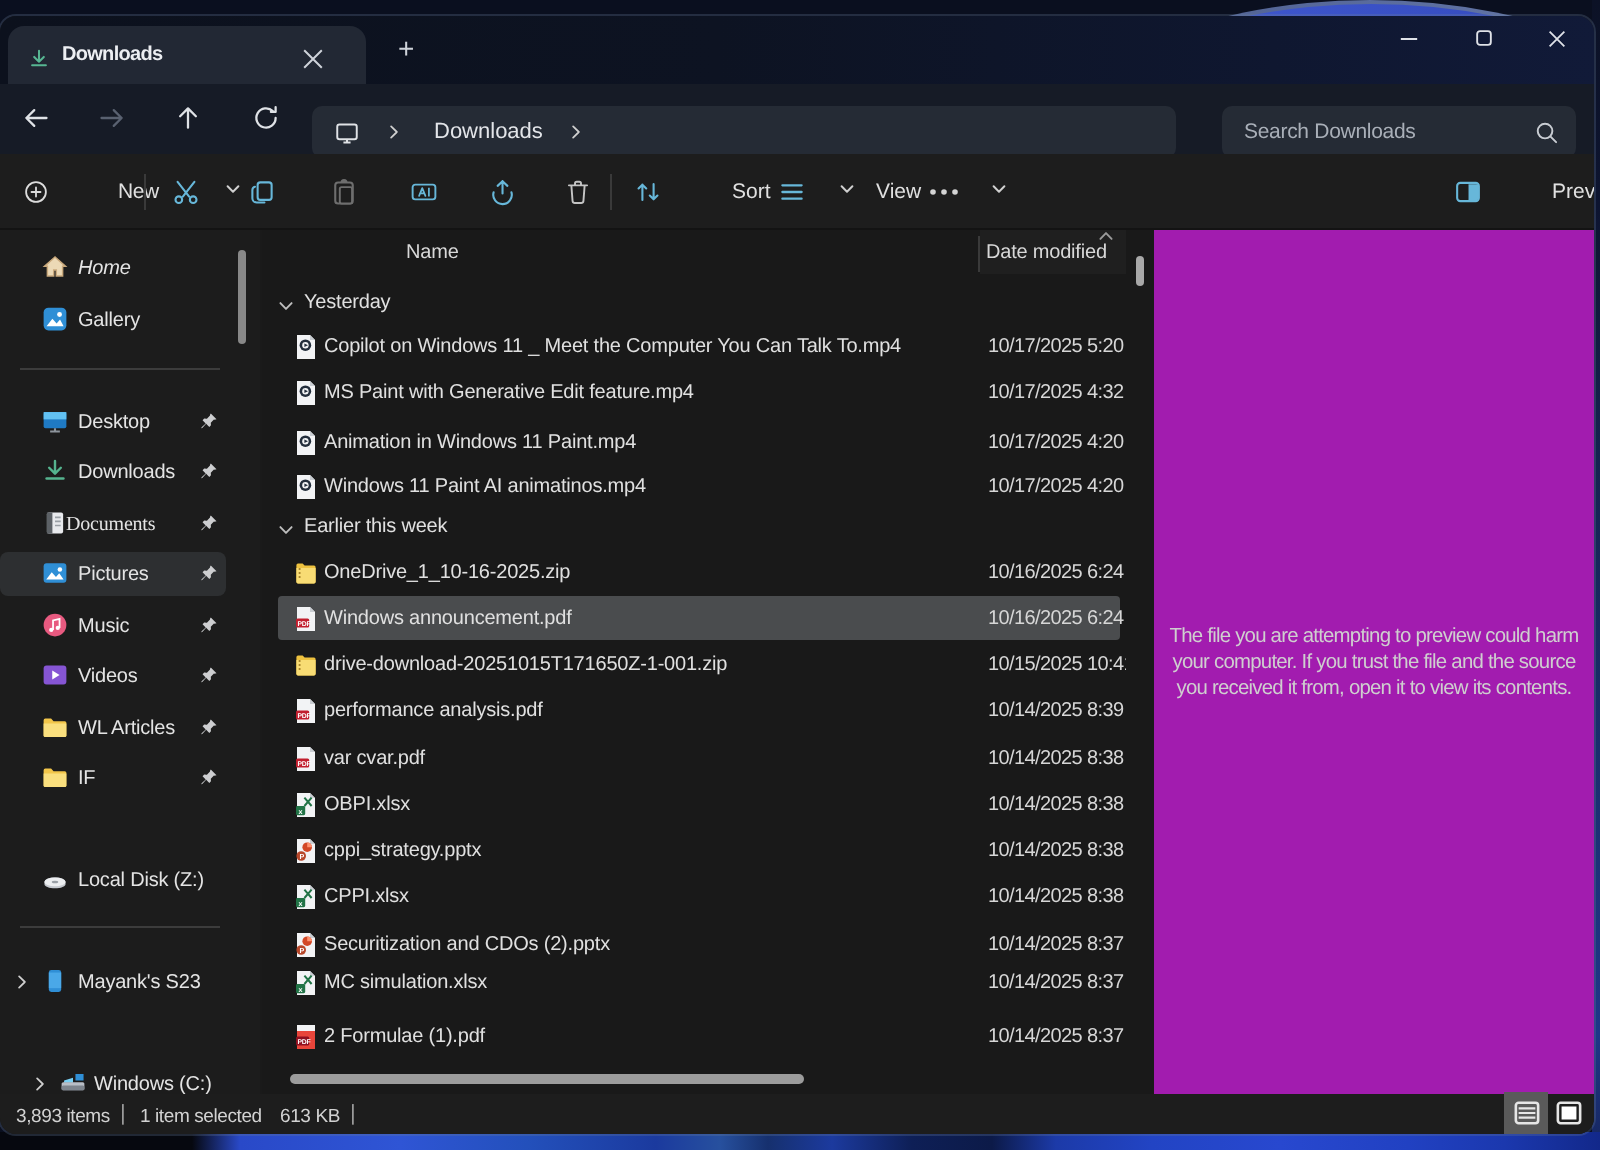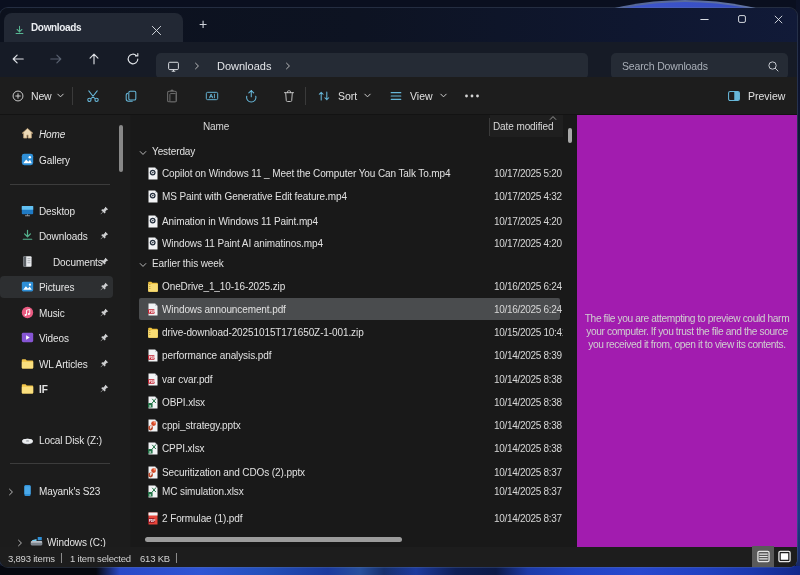--- a/index.html
+++ b/index.html
@@ -24,21 +24,21 @@
          border-radius:8px 8px 0 0; color:#eceef2; }
   .newtab { position:absolute; left:199px; top:8px; color:#cfd3da; font-size:14px; }
   .caption { position:absolute; top:0; right:0; height:22px; display:flex; }
   .cap { width:37px; height:22px; display:flex; align-items:center; justify-content:center; }
   .addr { position:absolute; left:0; top:34px; width:100%; height:35px; background:#161b26; }
   .nav { position:absolute; top:3px; width:28px; height:28px; display:flex; align-items:center; justify-content:center; }
   .field { position:absolute; top:11px; height:26px; background:#252b35; border-radius:5px; }
   .crumb { position:absolute; top:0; height:26px; display:flex; align-items:center; color:#e3e5e9; font-size:11px; }
   .toolbar { position:absolute; left:0; top:69px; width:100%; height:38px; background:#1d1d1d;
              border-bottom:1px solid #131313; }
-  .titem { position:absolute; top:0; height:37px; display:flex; align-items:center; color:#e0e0e0; font-size:10.5px; }
+  .titem { position:absolute; top:0; height:37px; display:flex; align-items:center; color:#e0e0e0; font-size:10.5px;gap:28px; }
   .tsep { position:absolute; top:10px; width:1px; height:18px; background:#3a3a3a; }
   .main { position:absolute; left:0; top:107px; width:100%; height:432px; }
   .sidebar { position:absolute; left:0; top:0; width:130px; height:432px; background:#1c1c1c; }
   .listpane { position:absolute; left:131px; top:0; width:446px; height:432px; background:#191919; overflow:hidden; }
   .scrollzone { position:absolute; left:563px; top:0; width:14px; height:432px; background:#191919; }
   .preview { position:absolute; left:577px; top:0; width:220px; height:432px; background:#a21caf; }
   .pvtext { position:absolute; left:0; width:220px; top:197px; color:#cfcfcf; font-size:10.2px;
             letter-spacing:-0.38px; line-height:13px; text-align:center; white-space:nowrap; }
   .srow { position:absolute; left:0; width:128px; height:24px; color:#e4e4e4; font-size:10px; letter-spacing:-0.1px; }
   .srow .slabel { position:absolute; top:7px; white-space:nowrap; }
@@ -268,21 +268,21 @@
           <span class="pin"><svg width="9" height="9" viewBox="0 0 12 12">
               <path d="M7.2 1l3.8 3.8-1.3.3-.4-.1-2.1 2.1.1 1.8-1.1 1.1-2.1-2.1-2.6 2.7-.7.3.3-.7L3.8 7.6 1.7 5.5l1.1-1.1 1.8.1 2.1-2.1-.1-.4z" fill="#cdced0"></path>
             </svg></span>
         </div>
       <div class="srow" style="top:135px;">
           <span class="sicon" style="left:21px;"><svg width="13" height="13" viewBox="0 0 16 16">
               <rect x="3" y="1.5" width="10" height="13" rx="1.2" fill="#e8eaed"></rect>
               <path d="M3 1.5h3.4v13H3z" fill="#5c6166"></path>
               <path d="M8 4.5h3.5M8 7h3.5M8 9.5h3.5" stroke="#9aa0a6" stroke-width="1"></path>
             </svg></span>
-          <span class="slabel" style="left:53px;">Documents</span>
+          <span class="slabel" style="left:33px;font-family:Liberation Serif, serif;">Documents</span>
           <span class="pin"><svg width="9" height="9" viewBox="0 0 12 12">
               <path d="M7.2 1l3.8 3.8-1.3.3-.4-.1-2.1 2.1.1 1.8-1.1 1.1-2.1-2.1-2.6 2.7-.7.3.3-.7L3.8 7.6 1.7 5.5l1.1-1.1 1.8.1 2.1-2.1-.1-.4z" fill="#cdced0"></path>
             </svg></span>
         </div>
       <div class="srow" style="top:160px;">
           <div style="position:absolute;left:0;top:1px;width:113px;height:22px;background:#2d2f31;border-radius:4px;"></div>
           <span class="sicon" style="left:21px;"><svg width="13" height="13" viewBox="0 0 16 16">
               <rect x="1" y="2" width="14" height="12" rx="1.8" fill="#2f8fd6"></rect>
               <path d="M2.6 12l3.4-4.4 2.6 2.8 2-2.3 2.7 3.9z" fill="#fff"></path>
               <circle cx="11" cy="5.8" r="1.4" fill="#fff"></circle>
@@ -322,21 +322,21 @@
           <span class="slabel" style="left:39px;">WL Articles</span>
           <span class="pin"><svg width="9" height="9" viewBox="0 0 12 12">
               <path d="M7.2 1l3.8 3.8-1.3.3-.4-.1-2.1 2.1.1 1.8-1.1 1.1-2.1-2.1-2.6 2.7-.7.3.3-.7L3.8 7.6 1.7 5.5l1.1-1.1 1.8.1 2.1-2.1-.1-.4z" fill="#cdced0"></path>
             </svg></span>
         </div>
       <div class="srow" style="top:262px;">
           <span class="sicon" style="left:21px;"><svg width="13" height="13" viewBox="0 0 16 16">
               <path d="M1 3.8a1 1 0 0 1 1-1h3.6l1.5 1.6H14a1 1 0 0 1 1 1v7.8a1 1 0 0 1-1 1H2a1 1 0 0 1-1-1z" fill="#f3c64a"></path>
               <path d="M1 5.8h14v7.4a1 1 0 0 1-1 1H2a1 1 0 0 1-1-1z" fill="#fadf7e"></path>
             </svg></span>
-          <span class="slabel" style="left:39px;font-weight:bold;">IF</span>
+          <span class="slabel" style="left:39px;">IF</span>
           <span class="pin"><svg width="9" height="9" viewBox="0 0 12 12">
               <path d="M7.2 1l3.8 3.8-1.3.3-.4-.1-2.1 2.1.1 1.8-1.1 1.1-2.1-2.1-2.6 2.7-.7.3.3-.7L3.8 7.6 1.7 5.5l1.1-1.1 1.8.1 2.1-2.1-.1-.4z" fill="#cdced0"></path>
             </svg></span>
         </div>
       <div class="srow" style="top:313px;">
           <span class="sicon" style="left:21px;"><svg width="13" height="13" viewBox="0 0 16 16">
               <path d="M1.5 9.8C1.5 8.3 4.4 7 8 7s6.5 1.3 6.5 2.8V11c0 1.5-2.9 2.7-6.5 2.7S1.5 12.5 1.5 11z" fill="#c6cad0"></path>
               <ellipse cx="8" cy="9.8" rx="6.5" ry="2.7" fill="#eceef0"></ellipse>
               <ellipse cx="8" cy="9.8" rx="2" ry="0.8" fill="#9aa0a6"></ellipse>
             </svg></span>

